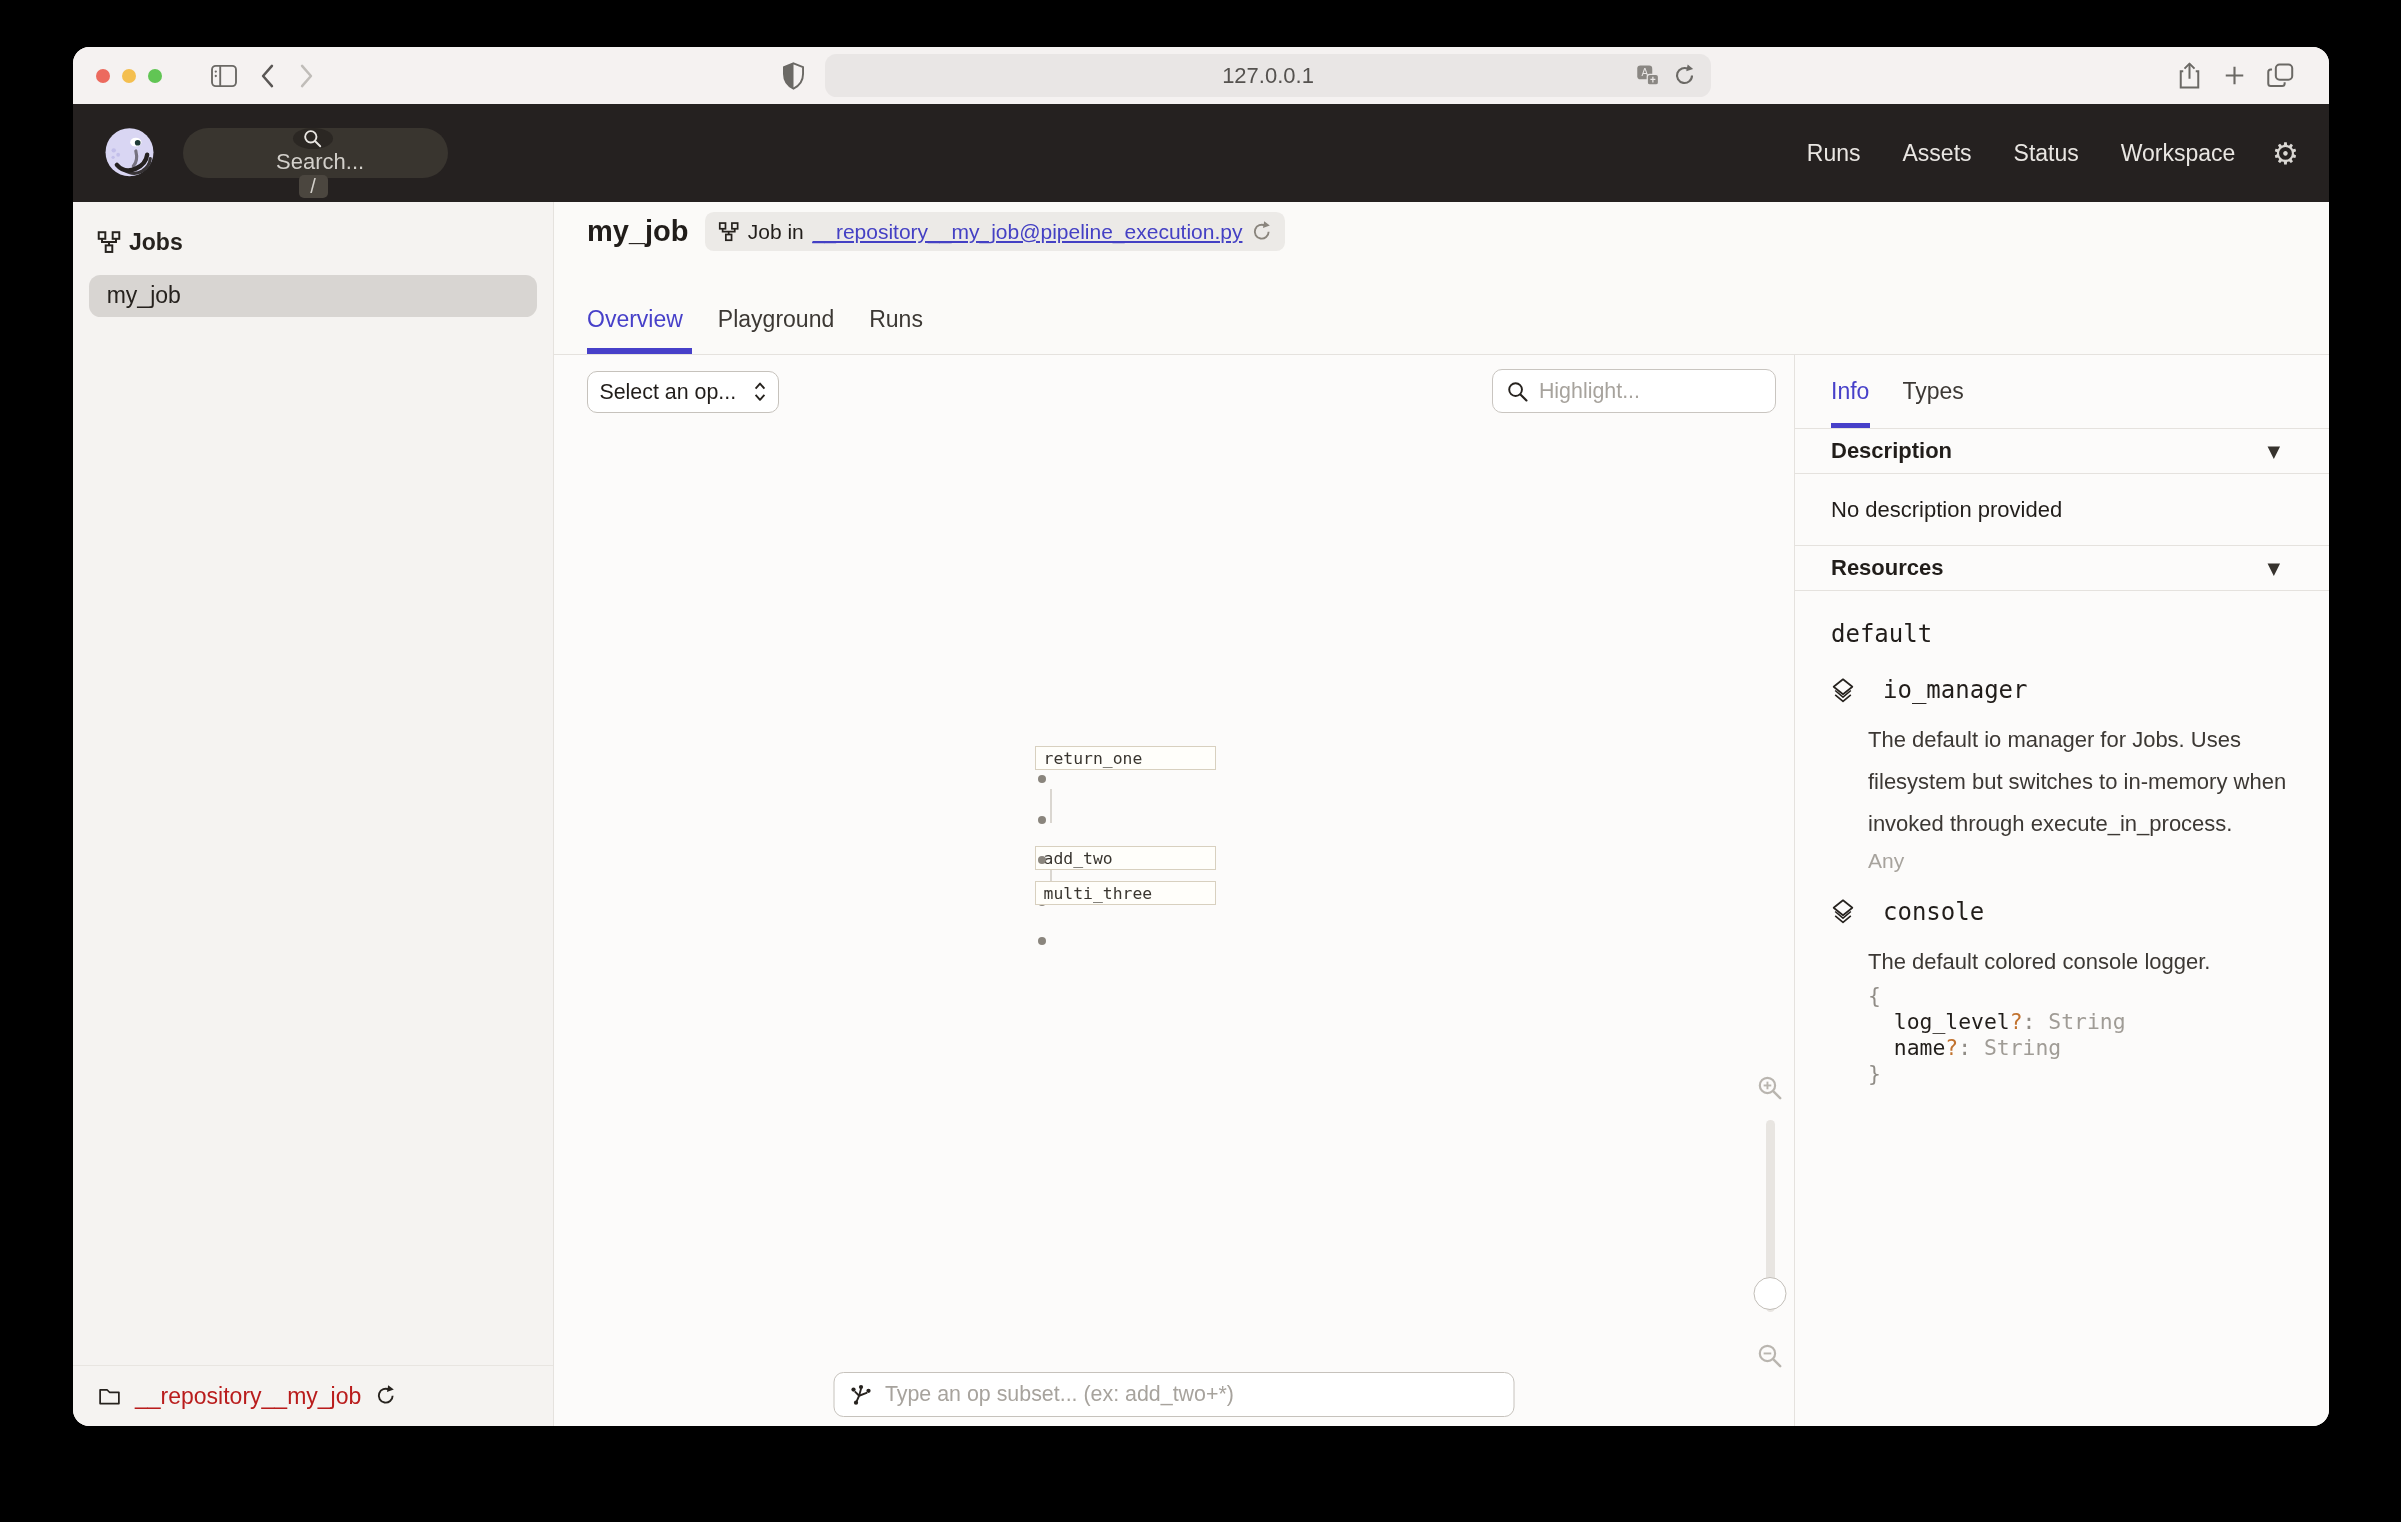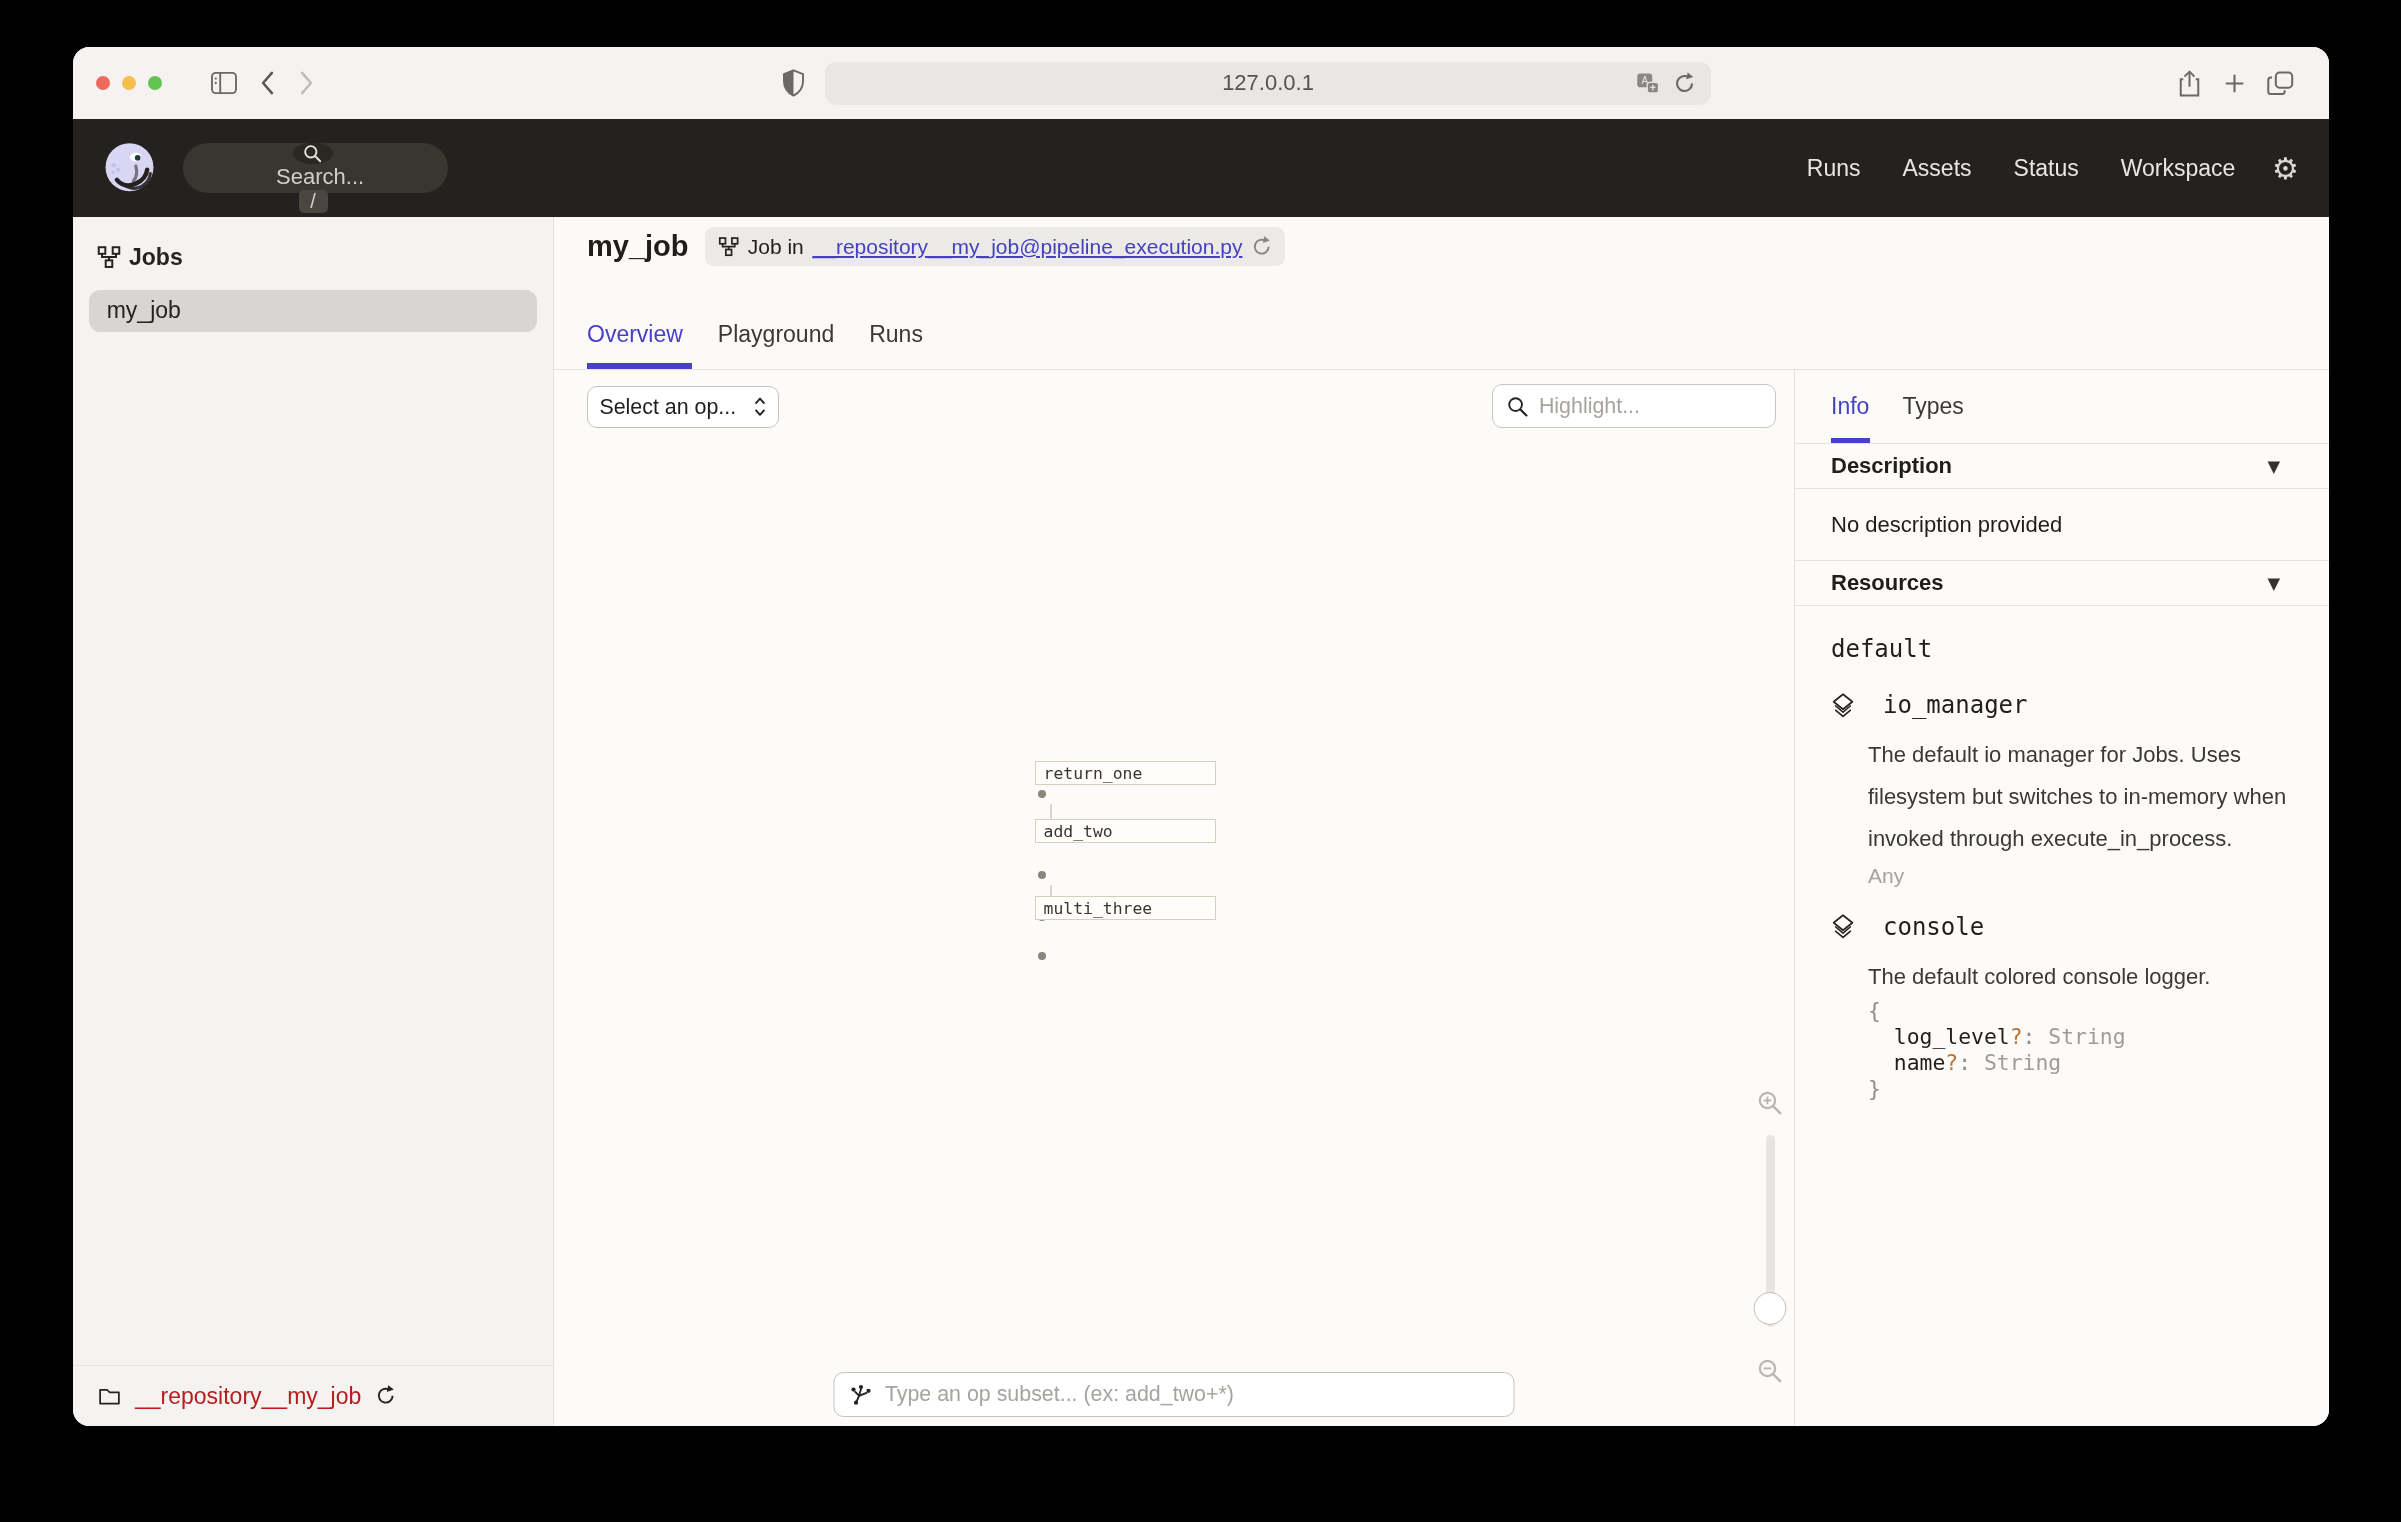--- a/index.html
+++ b/index.html
@@ -4,21 +4,21 @@
 <style>
   * { margin:0; padding:0; box-sizing:border-box; }
   html,body { background:#000; }
   body { width:2401px; height:1522px; position:relative; font-family:"Liberation Sans", sans-serif; }
   .stage { position:absolute; inset:0; background:#000; }
 
   .window { position:absolute; left:73px; top:47px; width:2256px; height:1379px;
             background:#FBFAF8; border-radius:16.4px; overflow:hidden; display:flex; flex-direction:column; }
 
   
-  .browser-toolbar { height:72px; background:#F5F2F1; display:flex; align-items:center;
+  .browser-toolbar { height:57px; background:#F5F2F1; display:flex; align-items:center;
                      padding:0 23px; flex:0 0 auto; }
   .traffic { display:flex; gap:12px; margin-right:38px; }
   .light { width:14px; height:14px; border-radius:50%; }
   .tb-icon { display:flex; align-items:center; justify-content:center; margin:0 10px; }
   .url-pill { width:886px; height:43px; background:#E9E6E5; border-radius:11.4px;
               display:flex; align-items:center; justify-content:center; position:relative; margin:0 10px; }
   .url-text { font-size:22px; color:#55524F; }
   .url-icons { position:absolute; right:14px; top:0; height:100%; display:flex; align-items:center; gap:11.4px; }
   .tb-spacer { flex:1; }
 
@@ -304,21 +304,21 @@
               <line x1="23" y1="23" x2="32" y2="32" stroke="#26221E" stroke-width="3.4" stroke-linecap="round"></line>
             </svg>
             <span class="highlight-ph">Highlight...</span>
           </div>
 
           <div class="node" style="top:391px">return_one</div>
           <div class="port" style="top:420px"></div>
           <div class="edge" style="top:434px; height:34px"></div>
           <div class="port" style="top:461px"></div>
 
-          <div class="node" style="top:449px">add_two</div>
+          <div class="node" style="top:491px">add_two</div>
           <div class="port" style="top:501px"></div>
           <div class="edge" style="top:515px; height:34px"></div>
           <div class="port" style="top:543px"></div>
 
           <div class="node" style="top:526px">multi_three</div>
           <div class="port" style="top:582px"></div>
 
           <div class="zoom-col">
             <svg width="28" height="28" viewBox="0 0 44 44">
               <circle cx="18" cy="18" r="12" fill="none" stroke="#B9B5AF" stroke-width="3.4"></circle>

